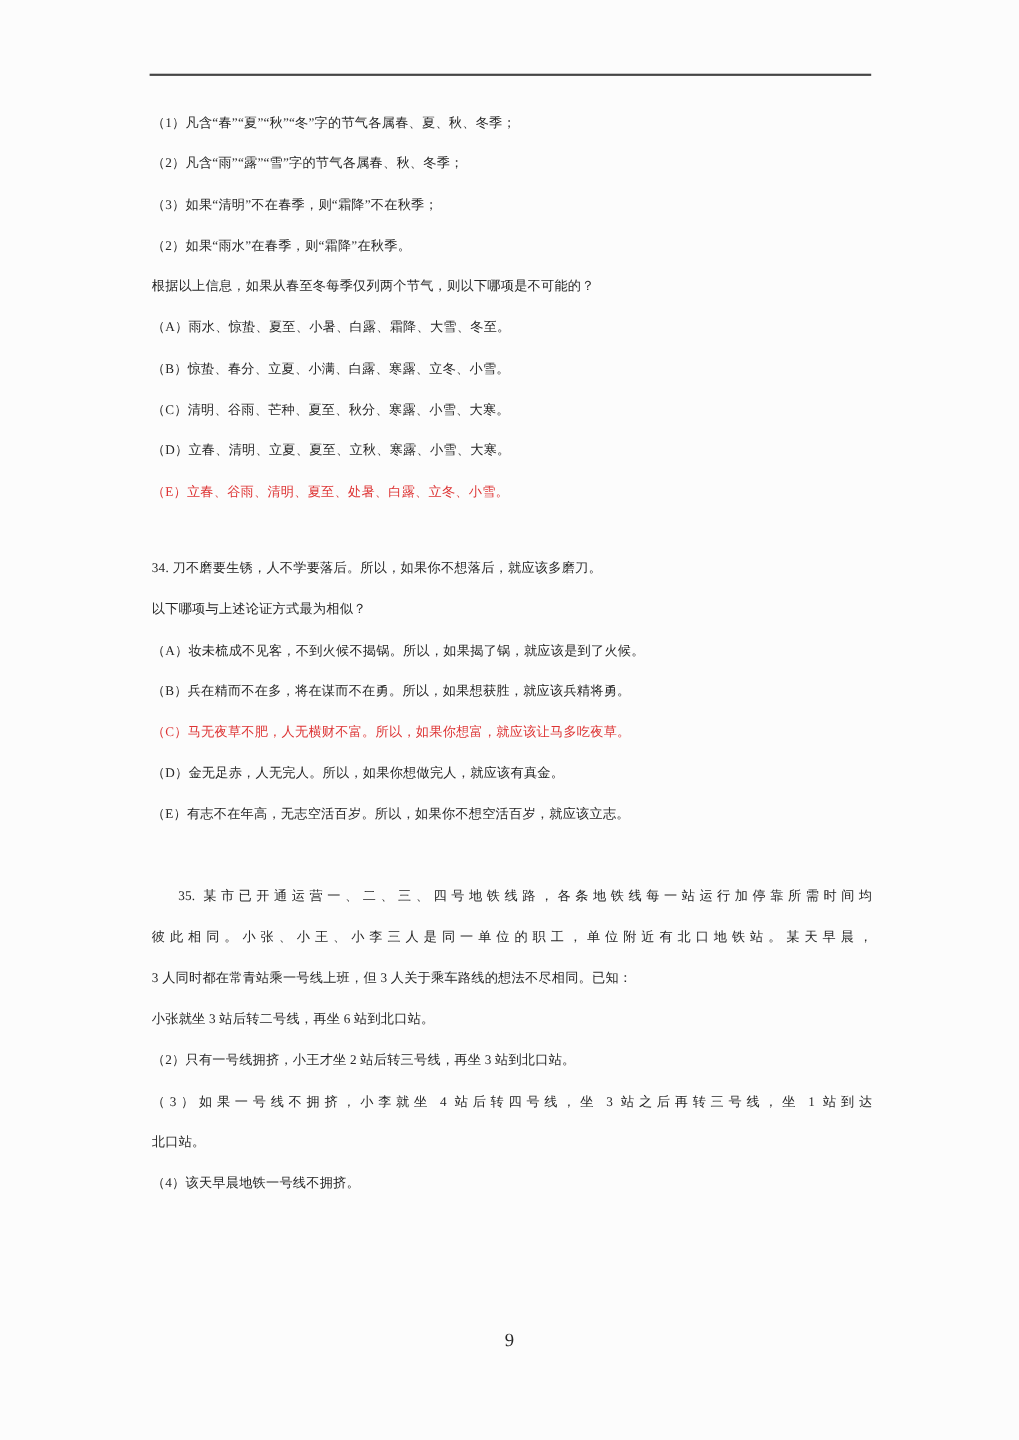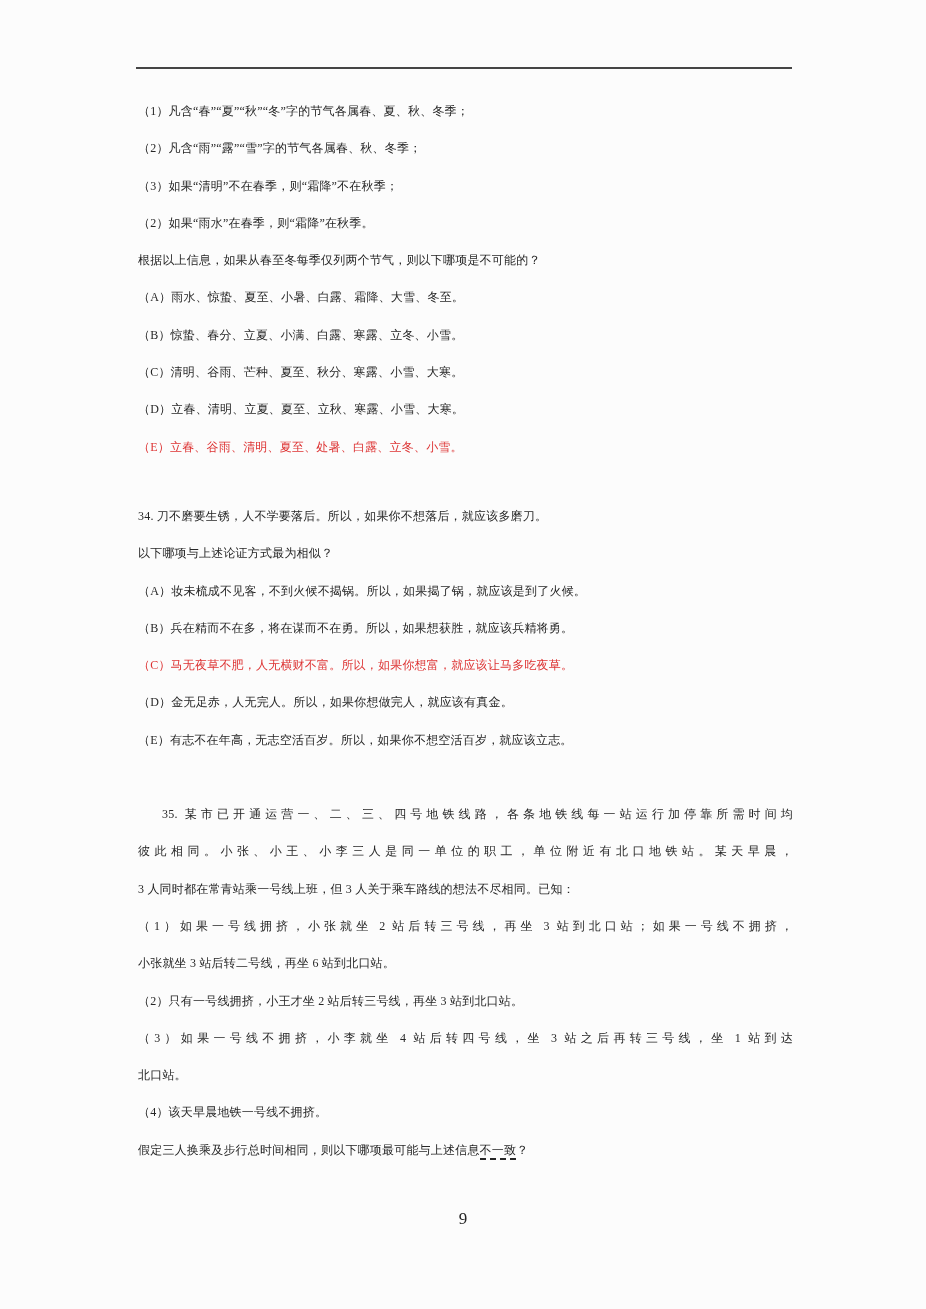--- a/index.html
+++ b/index.html
@@ -77,22 +77,20 @@
       <div class="line" style="margin-top: 32px;"><span>34. 刀不磨要生锈，人不学要落后。所以，如果你不想落后，就应该多磨刀。</span></div>
       <div class="line"><span>以下哪项与上述论证方式最为相似？</span></div>
       <div class="line"><span>（A）妆未梳成不见客，不到火候不揭锅。所以，如果揭了锅，就应该是到了火候。</span></div>
       <div class="line"><span>（B）兵在精而不在多，将在谋而不在勇。所以，如果想获胜，就应该兵精将勇。</span></div>
       <div class="line red"><span>（C）马无夜草不肥，人无横财不富。所以，如果你想富，就应该让马多吃夜草。</span></div>
       <div class="line"><span>（D）金无足赤，人无完人。所以，如果你想做完人，就应该有真金。</span></div>
       <div class="line"><span>（E）有志不在年高，无志空活百岁。所以，如果你不想空活百岁，就应该立志。</span></div>
       <div class="line justify" style="margin-top: 37px; margin-left: 24px;"><span>35. 某市已开通运营一、二、三、四号地铁线路，各条地铁线每一站运行加停靠所需时间均</span></div>
       <div class="line justify"><span>彼此相同。小张、小王、小李三人是同一单位的职工，单位附近有北口地铁站。某天早晨，</span></div>
       <div class="line"><span>3 人同时都在常青站乘一号线上班，但 3 人关于乘车路线的想法不尽相同。已知：</span></div>
-      <div class="line justify"><span>（1）如果一号线拥挤，小张就坐 2 站后转三号线，再坐 3 站到北口站；如果一号线不拥挤，</span></div>
       <div class="line"><span>小张就坐 3 站后转二号线，再坐 6 站到北口站。</span></div>
       <div class="line"><span>（2）只有一号线拥挤，小王才坐 2 站后转三号线，再坐 3 站到北口站。</span></div>
       <div class="line justify"><span>（3）如果一号线不拥挤，小李就坐 4 站后转四号线，坐 3 站之后再转三号线，坐 1 站到达</span></div>
       <div class="line"><span>北口站。</span></div>
       <div class="line"><span>（4）该天早晨地铁一号线不拥挤。</span></div>
-      <div class="line"><span>假定三人换乘及步行总时间相同，则以下哪项最可能与上述信息</span><span class="u">不一致</span><span>？</span></div>
     </div>
   <div class="page-number">9</div>
 </div>
 
 </body></html>

